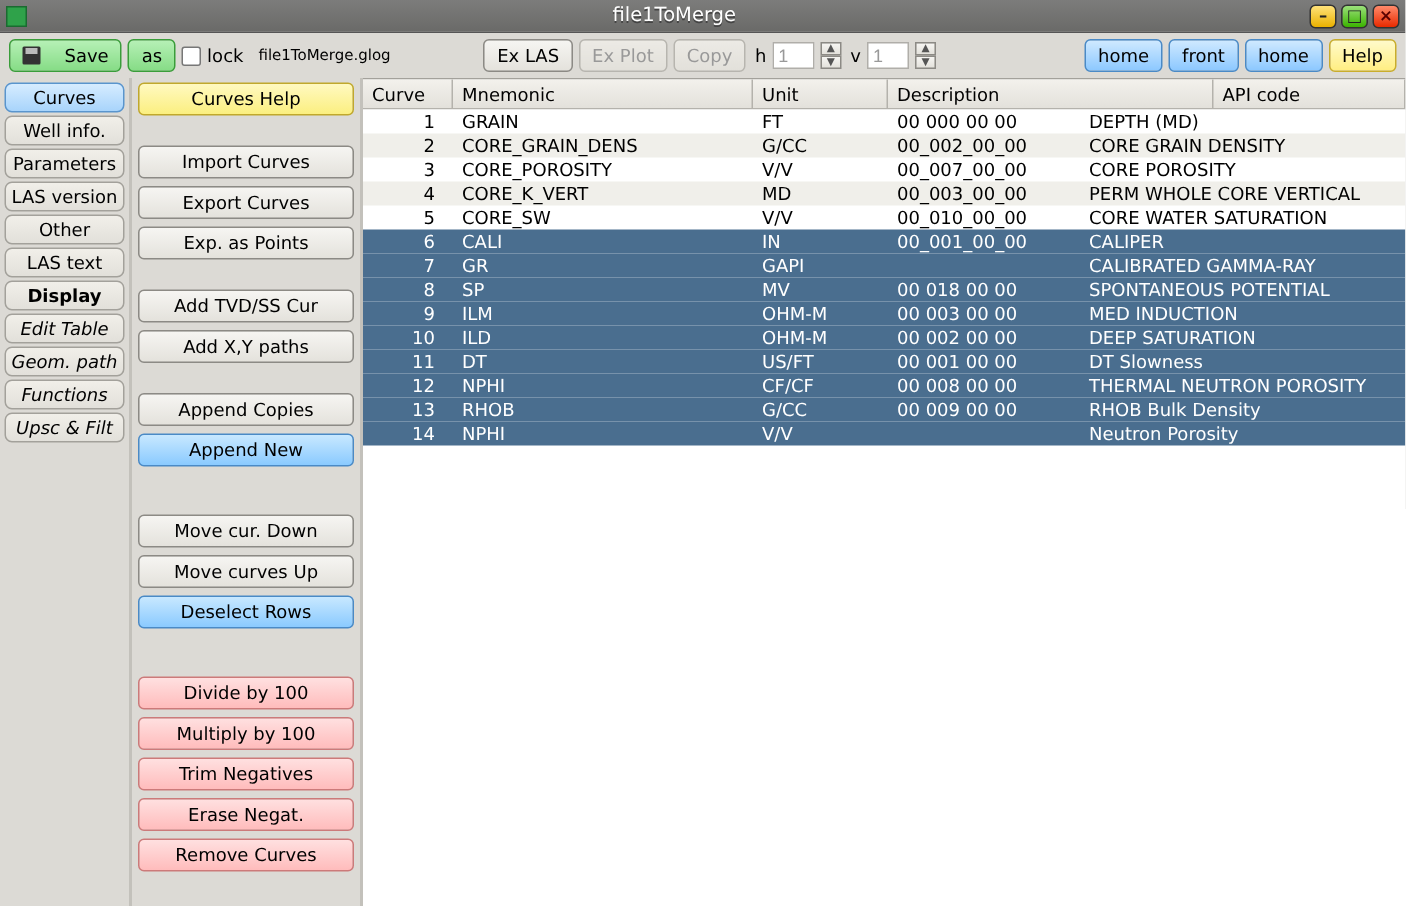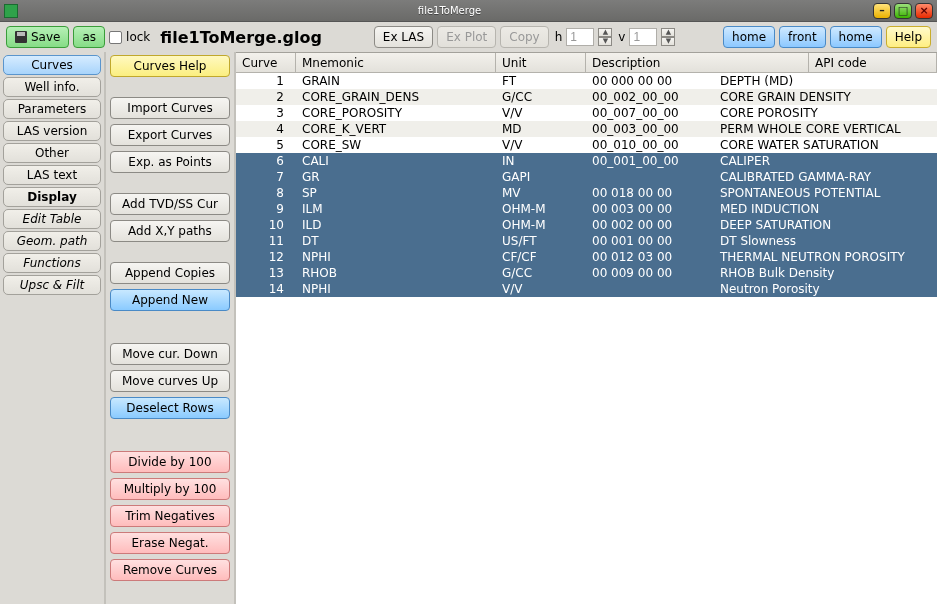--- a/index.html
+++ b/index.html
@@ -12,21 +12,21 @@
     overflow: hidden;
     color: #000;
   }
   
   .titlebar {
     height: 22px;
     background: linear-gradient(to bottom, #7c7c7b, #6a6a68);
     display: flex;
     align-items: center;
     color: #fff;
-    font-size: 10px;
+    font-size: 13px;
     padding: 0 4px;
     border-bottom: 1px solid #555;
   }
   .titlebar .icon-sq {
     width: 14px; height: 14px;
     background: #2fa24a;
     border: 1px solid #1a6b30;
     margin-right: 8px;
   }
   .titlebar .title {
@@ -64,42 +64,41 @@
     height: 22px;
     padding: 0 8px;
     border: 1px solid #8c8a85;
     border-radius: 4px;
     background: linear-gradient(to bottom,#f6f5f2,#e4e2dc);
     font-size: 12px;
     line-height: 20px;
     color: #000;
     display: inline-flex;
     align-items: center;
-    gap: 4px;
+    gap: 16px;
   }
   .btn.green { background: linear-gradient(to bottom,#b6f0b6,#86dc86); border-color:#3a9d3a; }
   .btn.blue  { background: linear-gradient(to bottom,#cfe9ff,#8cc8ff); border-color:#4a8ac6; }
   .btn.yellow{ background: linear-gradient(to bottom,#fffacb,#ffee82); border-color:#c9ad2c; }
   .btn.disabled { color:#999; border-color:#b7b5af; background:linear-gradient(to bottom,#eceae5,#e2e0da);}
   .spin-label { font-size:12px; color:#000; margin-left:2px; }
   .spin-input {
     width: 28px; height: 18px; border:1px solid #b0aea9;
     background:#fff; font-size:12px; padding:0 3px; color:#999;
   }
   .spin-btns { display:flex; flex-direction:column; }
   .spin-btn {
     width: 14px; height:9px; border:1px solid #8c8a85;
     background:linear-gradient(to bottom,#f6f5f2,#e4e2dc);
     font-size:7px; line-height:7px; text-align:center; color:#555;
   }
   .file-label {
     flex: 0 0 auto;
-    font-size:16px;
-    margin: 0 4px 0 2px;
-    font-weight: bold;
+    font-size:10px;
+    margin: 0 14px 0 2px;
   }
   .checkbox {
     width:13px; height:13px; border:1px solid #777; background:#fff;
     border-radius:2px;
   }
   .chklabel { font-size:12px; margin-right:4px; }
   .toolbar .spacer { flex:1; }
   .floppy {
     width:12px; height:12px;
     background:#333;
@@ -108,40 +107,40 @@
   }
   .floppy::after{
     content:""; position:absolute; top:1px; left:2px; width:8px; height:4px; background:#bbb;
   }
   
   .main {
     display:flex;
     height: calc(604px - 22px - 30px);
   }
   .leftnav {
-    width: 106px;
+    width: 88px;
     padding: 3px 3px;
     display:flex; flex-direction:column; gap:0;
     border-right:2px solid #c3c1bb;
   }
   .navtab {
     height:20px;
     border:1px solid #a3a19b;
     border-radius:5px;
     background:linear-gradient(to bottom,#f1efe9,#e2e0da);
     font-size:12px;
     text-align:center;
     line-height:18px;
     margin-bottom:2px;
   }
   .navtab.active { background:linear-gradient(to bottom,#d6ecff,#a8d4fb); border-color:#5a95cd; }
   .navtab.bold { font-weight:bold; }
   .navtab.italic { font-style:italic; }
   .sidepanel {
-    width: 130px;
+    width: 154px;
     padding: 3px 4px;
     display:flex; flex-direction:column; gap:5px;
     border-right:2px solid #c3c1bb;
   }
   .sidebtn {
     height:22px;
     border:1px solid #8c8a85;
     border-radius:4px;
     background:linear-gradient(to bottom,#f6f5f2,#e4e2dc);
     font-size:12px; text-align:center; line-height:20px;
@@ -356,21 +355,21 @@
           <div class="td col-idx">11</div>
           <div class="td col-mnem">DT</div>
           <div class="td col-unit">US/FT</div>
           <div class="td col-api">00 001 00 00</div>
           <div class="td col-desc">DT Slowness</div>
         </div>
         <div class="tr sel">
           <div class="td col-idx">12</div>
           <div class="td col-mnem">NPHI</div>
           <div class="td col-unit">CF/CF</div>
-          <div class="td col-api">00 012 03 00</div>
+          <div class="td col-api">00 008 00 00</div>
           <div class="td col-desc">THERMAL NEUTRON POROSITY</div>
         </div>
         <div class="tr sel">
           <div class="td col-idx">13</div>
           <div class="td col-mnem">RHOB</div>
           <div class="td col-unit">G/CC</div>
           <div class="td col-api">00 009 00 00</div>
           <div class="td col-desc">RHOB Bulk Density</div>
         </div>
         <div class="tr sel">

